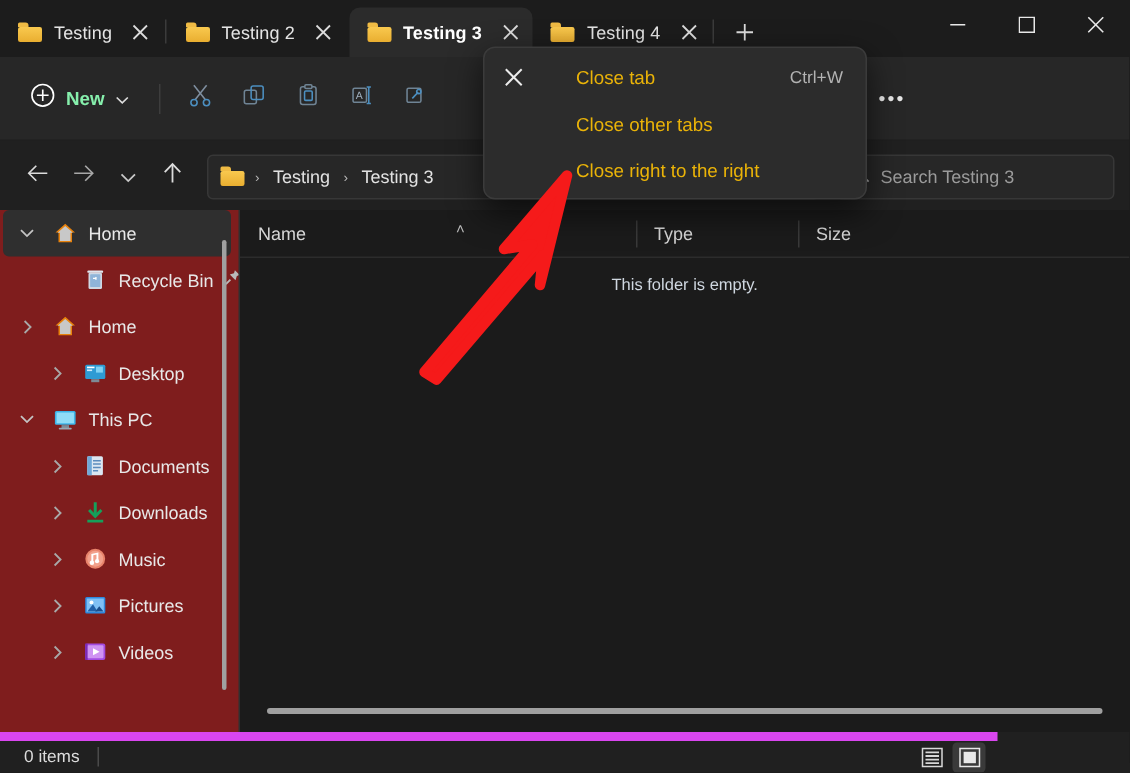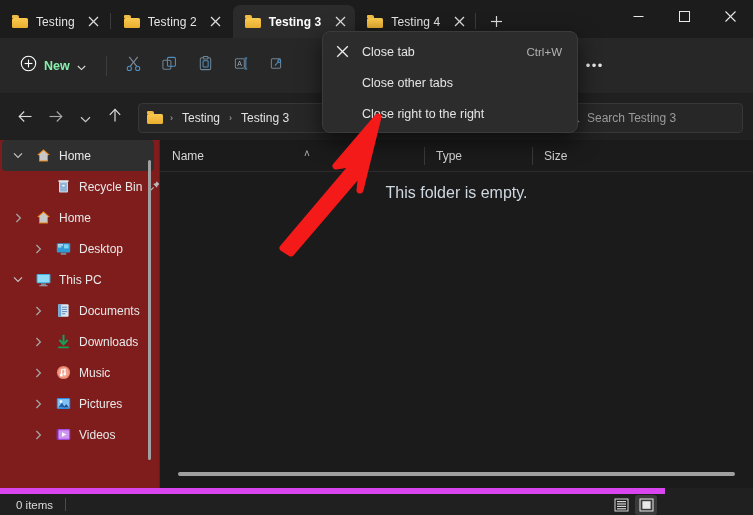--- a/index.html
+++ b/index.html
@@ -124,21 +124,21 @@
   .colhead {
     position: absolute; left: 0; top: 0; width: 593px; height: 32px;
     display: flex; align-items: center; border-bottom: 1px solid #2c2c2c;
   }
   .col { position: relative; height: 32px; display: flex; align-items: center; padding-left: 12px; }
   .col .ct { font-size: 12px; color: #d6d6d6; white-space: nowrap; }
   .col .vline { position: absolute; left: 0; top: 7px; width: 1px; height: 18px; background: #3a3a3a; }
   .sortcaret { position: absolute; left: 144px; top: 8px; color: #bdbdbd; font-size: 10px; }
   .emptymsg {
     position: absolute; left: 0; top: 44px; width: 593px; text-align: center;
-    font-size: 16px; color: #cfd7e0;
+    font-size: 11px; color: #cfd7e0;
   }
   .hscroll {
     position: absolute; left: 18px; bottom: 12px; width: 557px; height: 4px;
     background: #a0a0a0; border-radius: 2px;
   }
 
   
   .statusbar {
     position: absolute; left: 0; bottom: 0; width: 665px; height: 27px;
     background: #202020; border-top: 6px solid #d946ef;
@@ -158,21 +158,21 @@
     position: absolute; left: 322px; top: 31px; width: 256px; height: 102px;
     background: #2c2c2c; border: 1px solid #3b3b3b; border-radius: 8px;
     box-shadow: 0 8px 22px rgba(0,0,0,.62);
     padding: 4px 0; z-index: 50;
   }
   .ctxitem {
     height: 31px; display: flex; align-items: center; padding: 0 12px 0 10px;
     border-radius: 5px; margin: 0 3px;
   }
   .ctx-ico { width: 26px; flex: none; display: flex; align-items: center; justify-content: flex-start; }
-  .ctx-label { font-size: 12.5px; color: #e5e5e5; white-space: nowrap; }
+  .ctx-label { font-size: 12.5px; color: #eab308; white-space: nowrap; margin-left: 22px; }
   .ctx-accel { margin-left: auto; font-size: 11.5px; color: #b3b3b3; }
 
   
   .arrow { position: absolute; left: 0; top: 0; width: 753px; height: 515px; pointer-events: none; z-index: 60; }
 </style>
 </head>
 <body>
 
 <div id="app">
 

